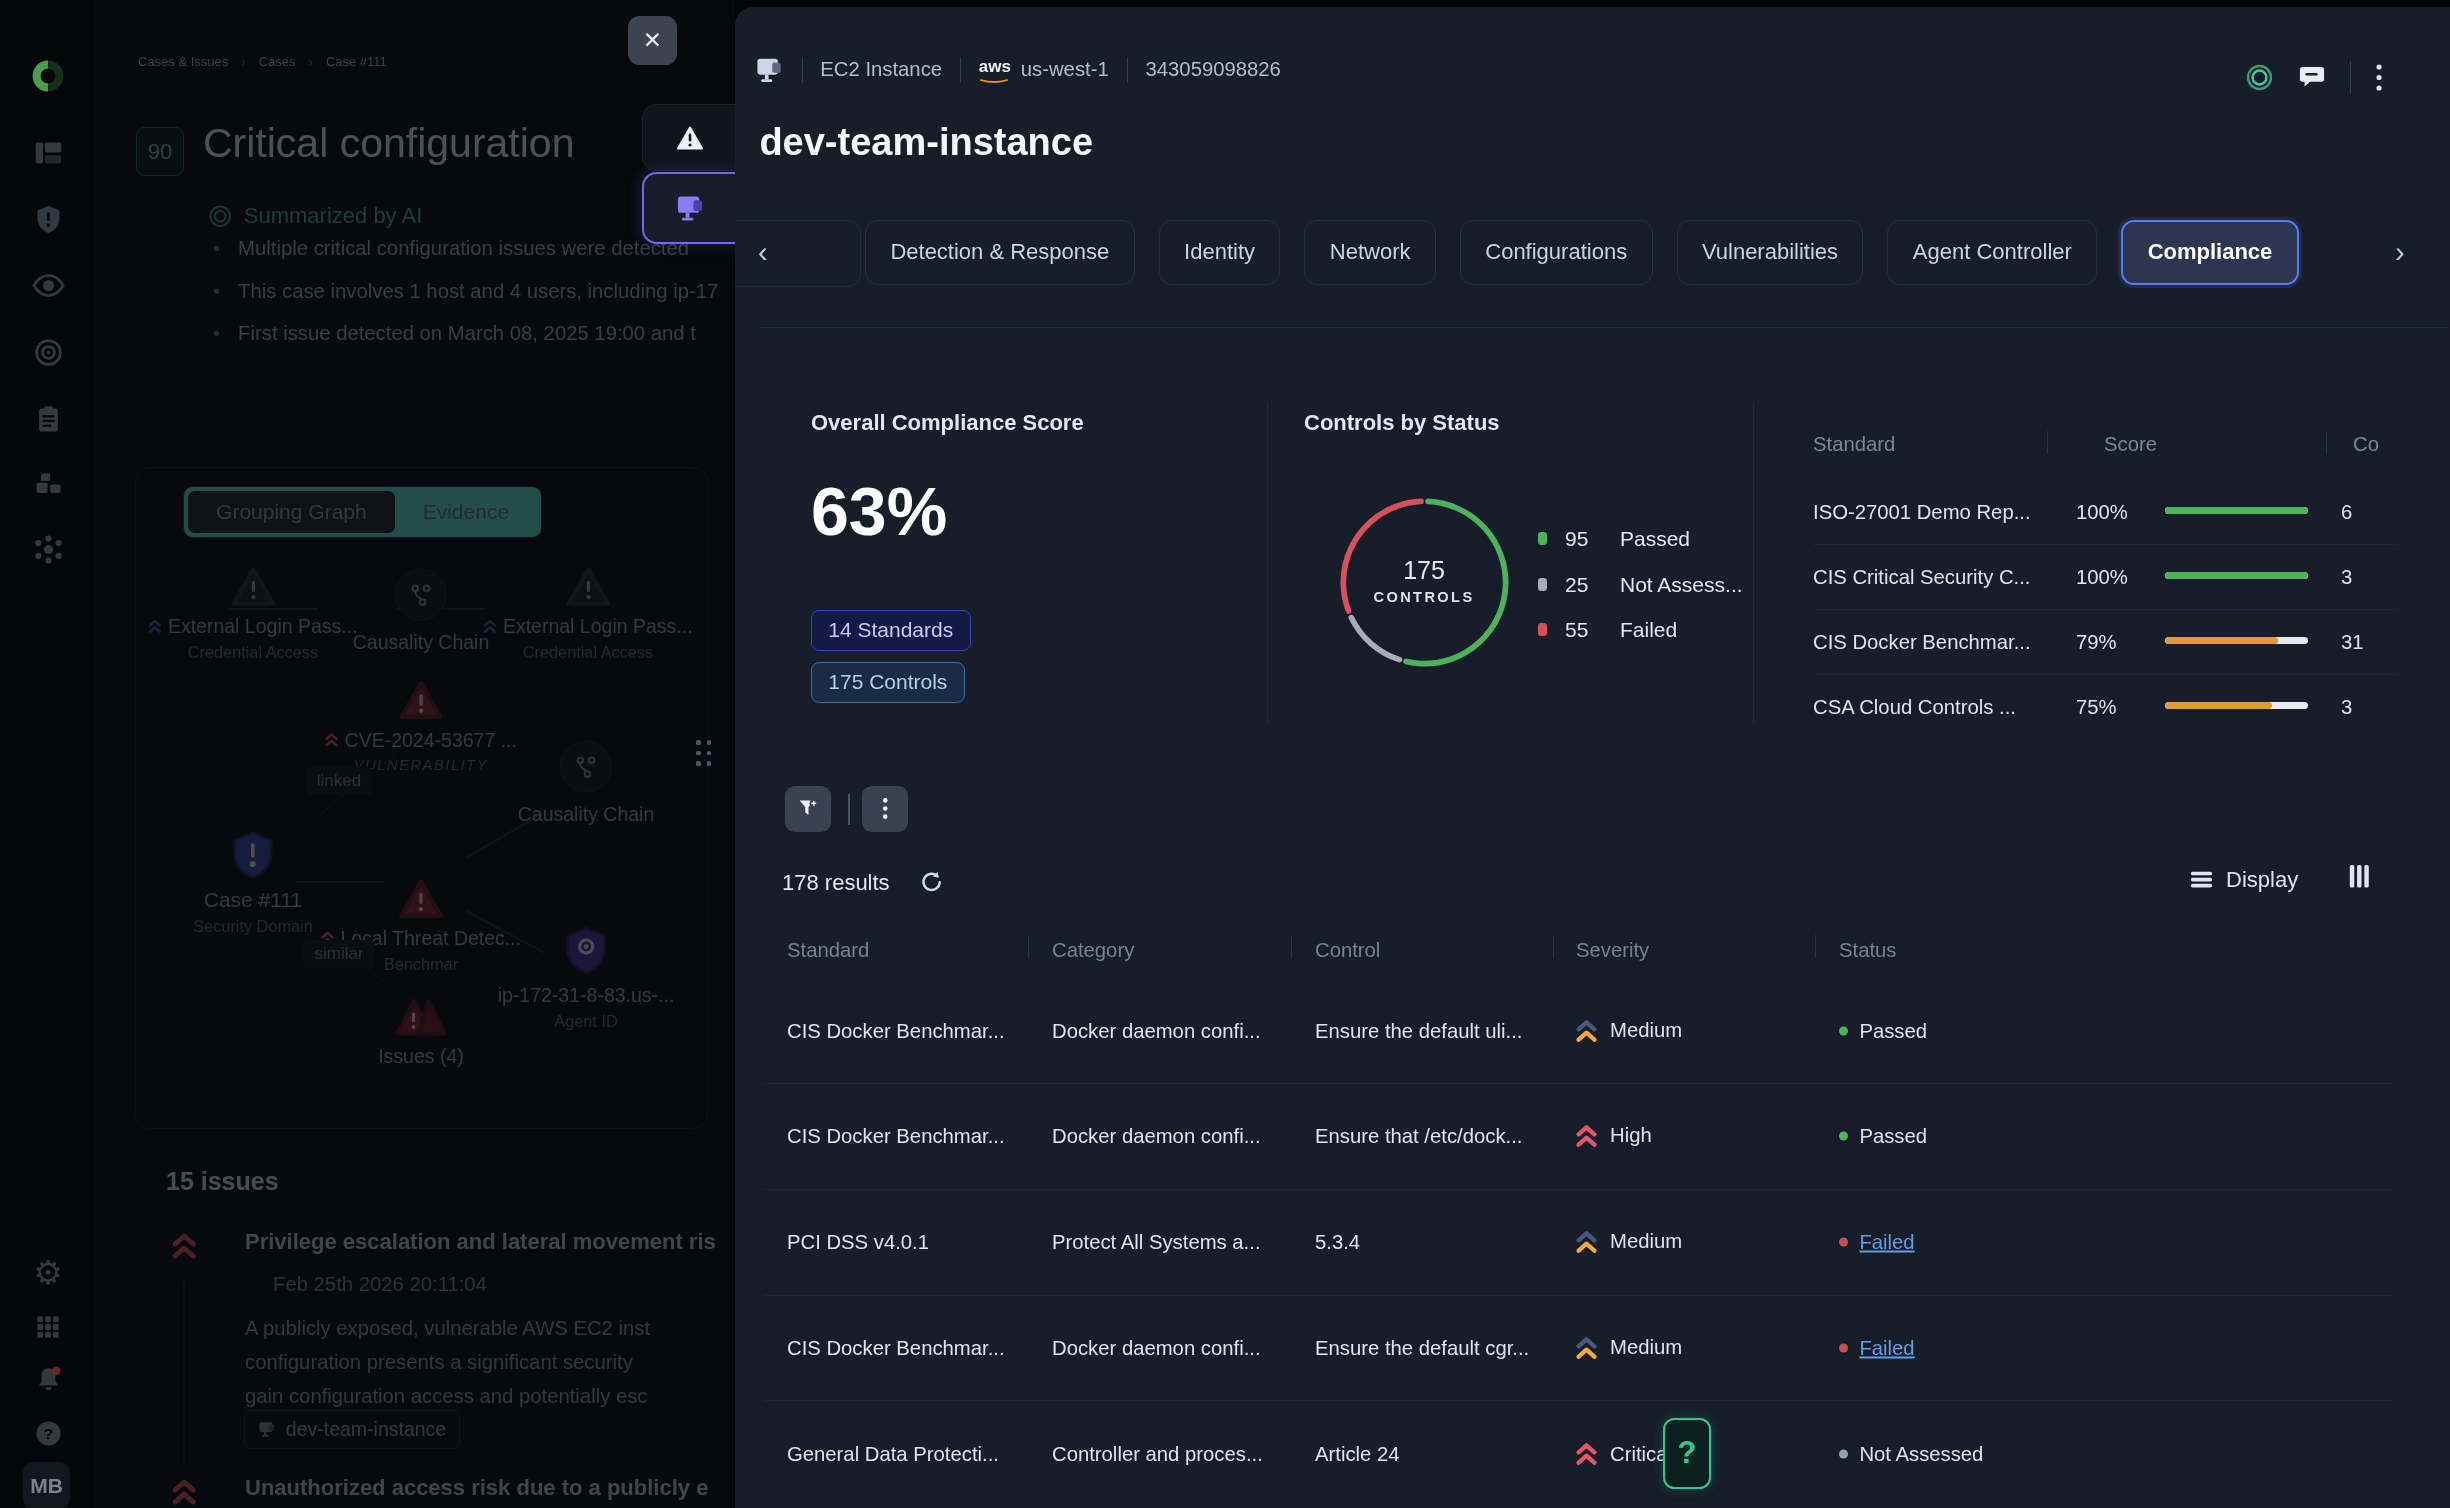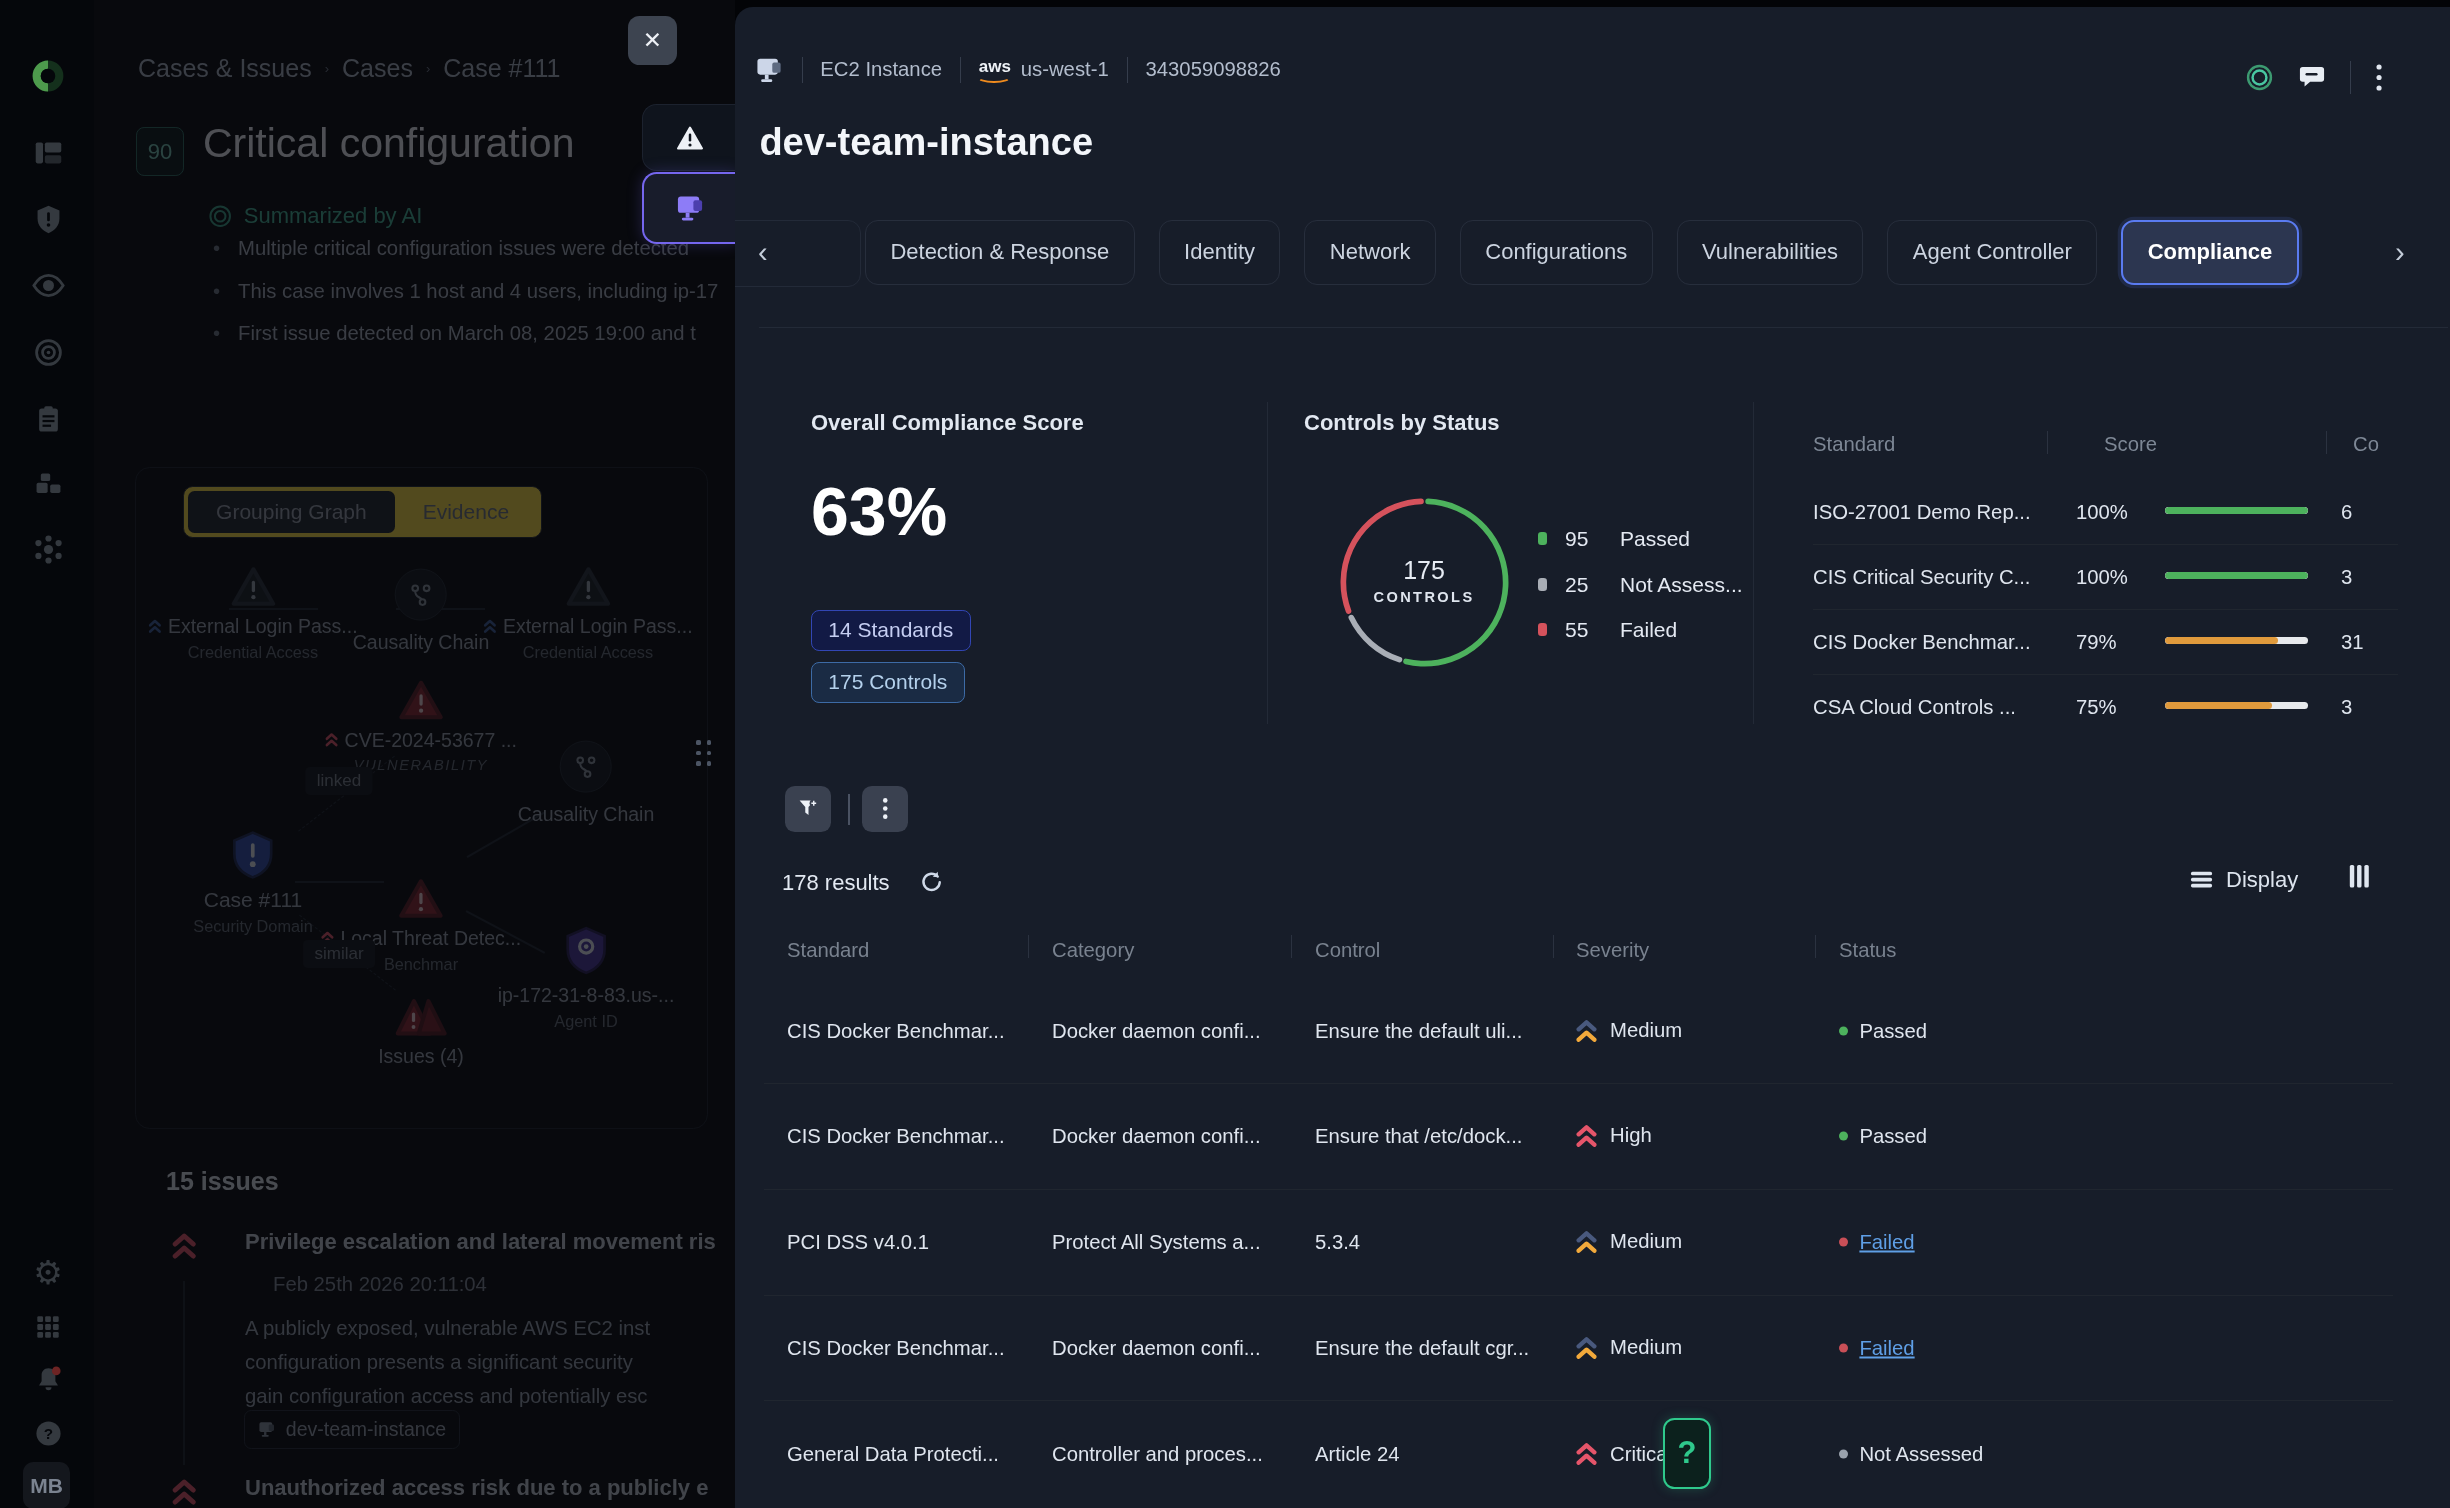--- a/index.html
+++ b/index.html
@@ -12,32 +12,32 @@
   
   #sidebar{left:0;top:0;width:94px;height:1509px;background:#05070b;}
   .side-ic{left:31px;width:34px;height:34px;display:flex;align-items:center;justify-content:center;}
   .side-ic svg{display:block;}
   #avatar{left:23px;top:1462px;width:47px;height:47px;border-radius:10.6px;background:#14171d;
           color:#7b8390;font-size:21px;font-weight:bold;display:flex;align-items:center;justify-content:center;}
 
   
   #case-panel{left:94px;top:0;width:641px;height:1509px;background:#08090d;overflow:hidden;}
   .dim{position:absolute;inset:0;opacity:0.30;}
-  .crumb{font-size:25px;color:#aab4c4;}
+  .crumb{font-size:13px;color:#aab4c4;}
   .crumb-sep{color:#6c7585;margin:0 13px;}
   #case-score{left:42px;top:127px;width:46px;height:47px;border:1.6px solid #2f6e62;border-radius:8.1px;
       background:#0c1b1d;color:#79c9b6;font-size:22px;display:flex;align-items:center;justify-content:center;}
   #case-title{left:109px;top:120px;font-size:41px;font-weight:500;color:#eef2f8;}
   #ai-label{left:114px;top:203px;}
   #ai-label .txt{color:#45b598;font-size:22px;margin-left:11.4px;}
   .bullet{left:119px;color:#a9b2c0;font-size:20.3px;}
   .bullet .dot{color:#707a88;margin-right:18px;}
 
   #graph-card{left:41px;top:467px;width:571px;height:660px;border:1.6px solid #1d232d;border-radius:14.6px;background:#0a0c10;}
-  #graph-tabs{left:47px;top:18px;height:52px;border:1.6px solid #242a34;border-radius:9.8px;background:#fde047;display:flex;padding:4.1px;box-sizing:border-box;}
+  #graph-tabs{left:47px;top:18px;height:52px;border:1.6px solid #242a34;border-radius:9.8px;background:#5eead4;display:flex;padding:4.1px;box-sizing:border-box;}
   #graph-tabs .gtab{font-size:21px;color:#6f7783;padding:0 28px;display:flex;align-items:center;border-radius:6.5px;}
   #graph-tabs .gtab.sel{background:#22272f;color:#9ba3af;}
   .gnode{transform:translate(-50%,-50%);display:flex;flex-direction:column;align-items:center;}
   .glabel{font-size:19.5px;color:#9aa2ae;white-space:nowrap;display:flex;align-items:center;gap:6.5px;}
   .gsub{font-size:16.3px;color:#656d79;white-space:nowrap;margin-top:4.9px;}
   .gsub.caps{letter-spacing:1.6px;font-size:14.6px;font-style:italic;}
   .gchip{background:#15181e;border-radius:4.9px;color:#7b members848e;color:#7b8490;font-size:17px;padding:4.1px 11.4px;}
   .gedge{background:#222933;height:1.6px;}
   .gedge.dash{background:none;border-top:1.6px dashed #222933;}
   .chain-circ{width:50px;height:50px;border-radius:50%;background:#14181f;border:1.6px solid #232a34;

